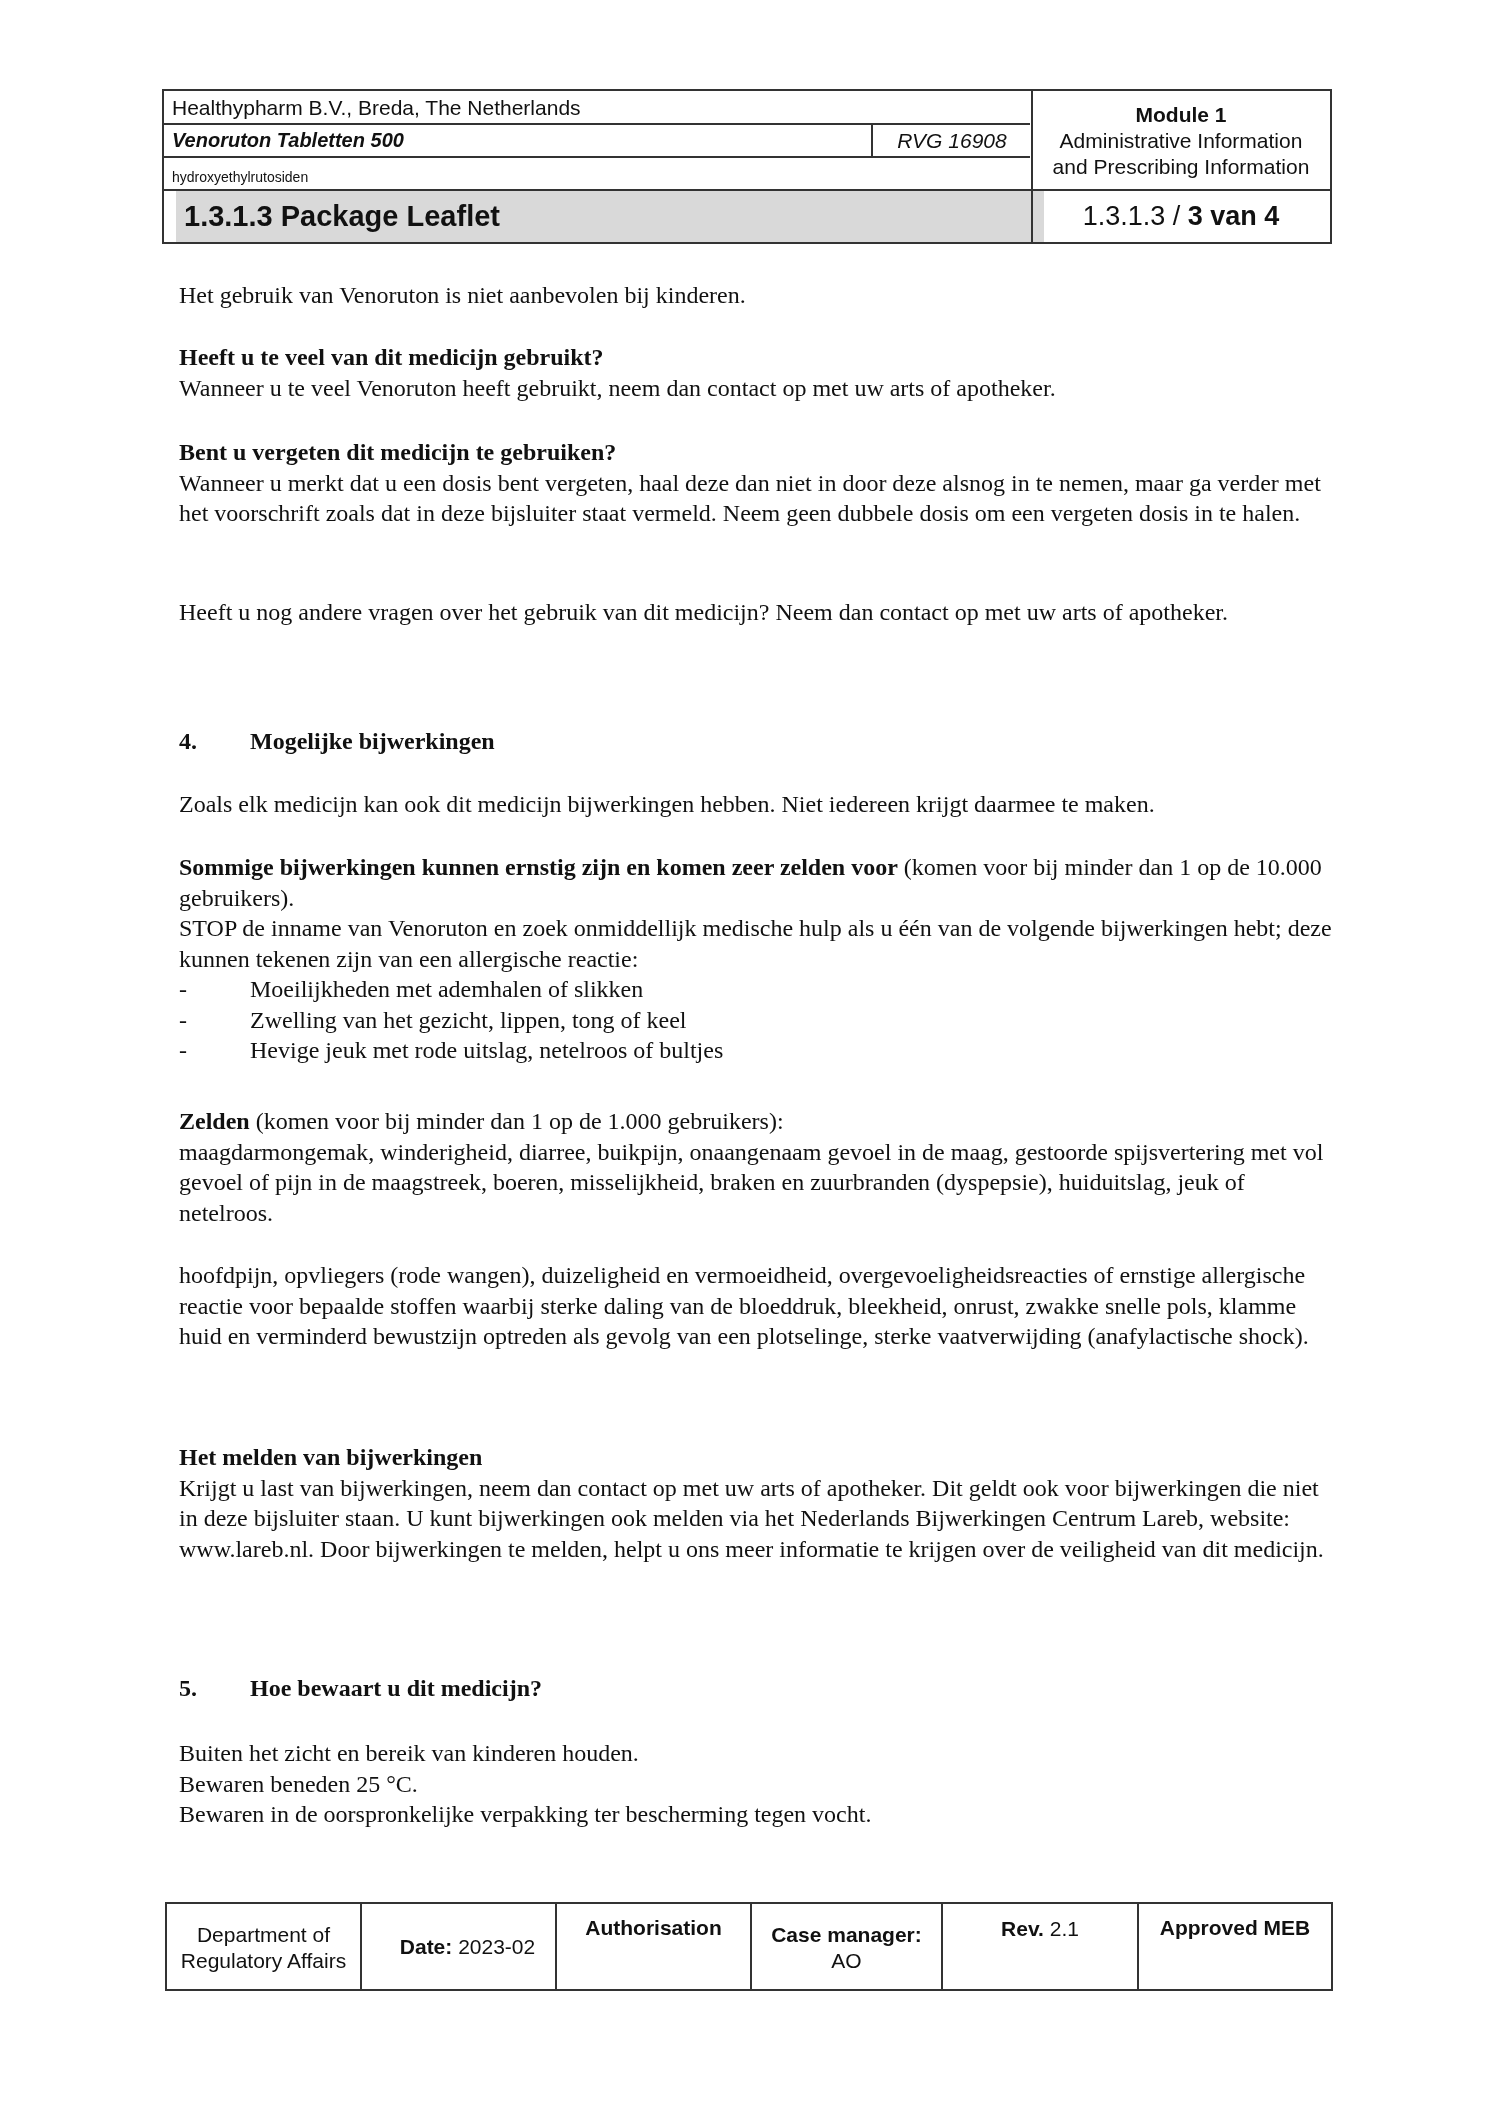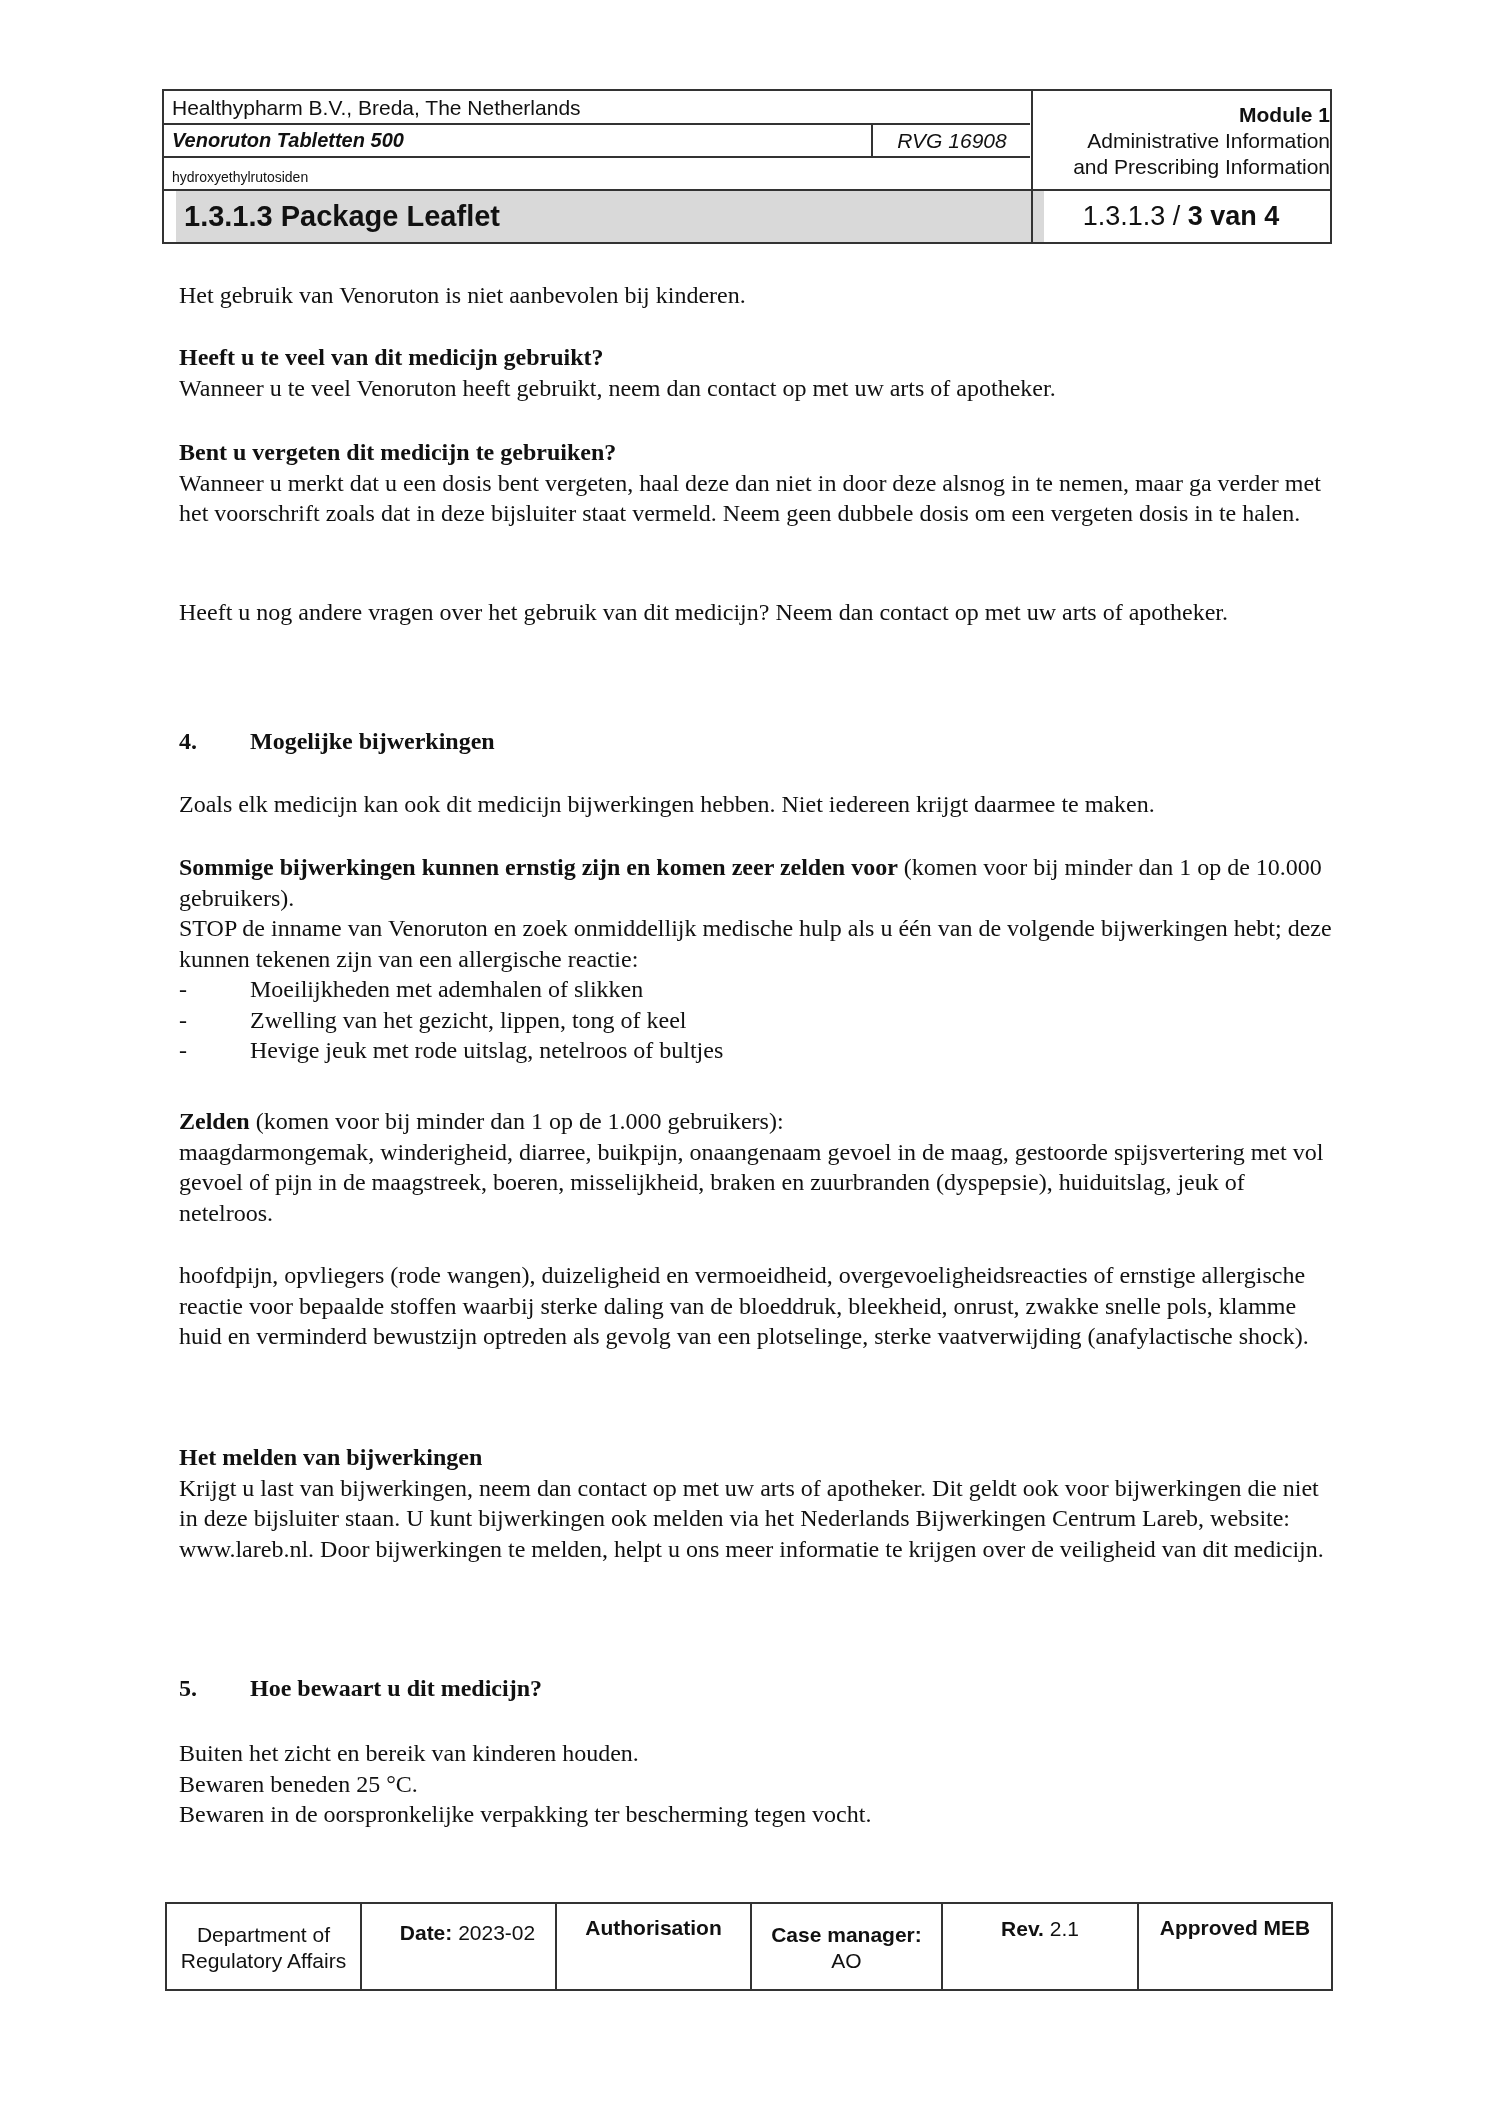--- a/index.html
+++ b/index.html
@@ -8,40 +8,40 @@
   
   .hdr { position: absolute; left: 162px; top: 89px; width: 1170px; height: 155px; border: 2px solid #333; box-sizing: border-box; }
   .hdr .cell { position: absolute; box-sizing: border-box; font-family: "Liberation Sans", sans-serif; color: #111; }
   .hdr .line-h { position: absolute; height: 0; border-top: 2px solid #333; }
   .hdr .line-v { position: absolute; width: 0; border-left: 2px solid #333; }
   .c-company { left: 0; top: 0; width: 868px; height: 33px; font-size: 21px; padding: 5px 0 0 8px; }
   .c-product { left: 0; top: 33px; width: 708px; height: 23px; font-size: 20px; font-weight: bold; font-style: italic; padding: 5px 0 0 8px; }
   .c-rvg { left: 708px; top: 33px; width: 160px; height: 33px; font-size: 21px; font-style: italic; text-align: center; padding-top: 5px; }
   .c-substance { left: 0; top: 66px; width: 868px; height: 33px; font-size: 14px; padding: 12px 0 0 8px; }
   .c-title { left: 0; top: 99px; width: 868px; height: 52px; background: #d9d9d9; font-size: 29px; font-weight: bold; padding: 10px 0 0 8px; margin-left: 12px; }
-  .c-module { left: 868px; top: 0; width: 298px; height: 99px; text-align: right; font-size: 21px; line-height: 26px; padding-top: 11px; }
+  .c-module { left: 868px; top: 0; width: 298px; height: 99px; text-align: center; font-size: 21px; line-height: 26px; padding-top: 11px; }
   .c-module .mod-title { font-weight: bold; }
   .c-page { left: 868px; top: 99px; width: 298px; height: 52px; text-align: center; font-size: 27px; padding-top: 11px; }
   .c-page .bold { font-weight: bold; }
 
   
   .body { position: absolute; left: 179px; width: 1160px; font-family: "Liberation Serif", serif; font-size: 24px; line-height: 30.5px; color: #111; }
   .blk { position: absolute; left: 0; width: 1160px; }
   .b { font-weight: bold; }
   .heading { font-weight: bold; }
   .heading .num { display: inline-block; width: 71px; }
   .dash-item { display: flex; }
   .dash-item .dash { display: inline-block; width: 71px; }
 
   
   .ftr { position: absolute; left: 165px; top: 1902px; width: 1168px; height: 89px; border: 2px solid #333; box-sizing: border-box; font-family: "Liberation Sans", sans-serif; font-size: 21px; color: #111; }
   .ftr .fc { position: absolute; top: 0; height: 85px; box-sizing: border-box; text-align: center; }
   .ftr .fv { position: absolute; top: 0; width: 0; height: 85px; border-left: 2px solid #333; }
   .f-dept { left: 0; width: 193px; padding-top: 18px; line-height: 26px; }
-  .f-date { left: 195px; width: 211px; padding-top: 17px; }
+  .f-date { left: 195px; width: 211px; padding-top: 31px; }
   .f-auth { left: 390px; width: 193px; padding-top: 12px; font-weight: bold; }
   .f-case { left: 585px; width: 189px; padding-top: 18px; line-height: 26px; }
   .f-rev { left: 776px; width: 194px; padding-top: 13px; }
   .f-appr { left: 972px; width: 192px; padding-top: 12px; font-weight: bold; }
   .lbl-b { font-weight: bold; }
 </style>
 </head>
 <body>
 
 <div class="hdr">

